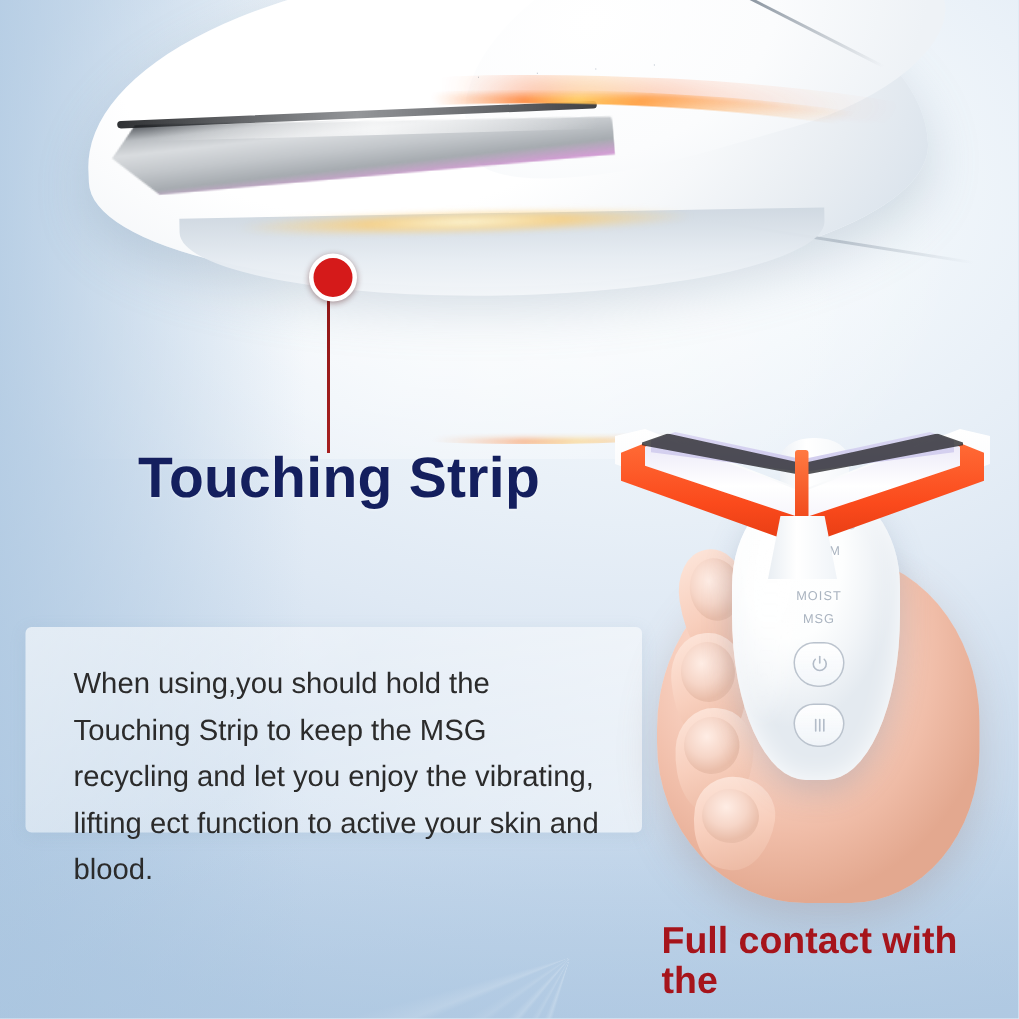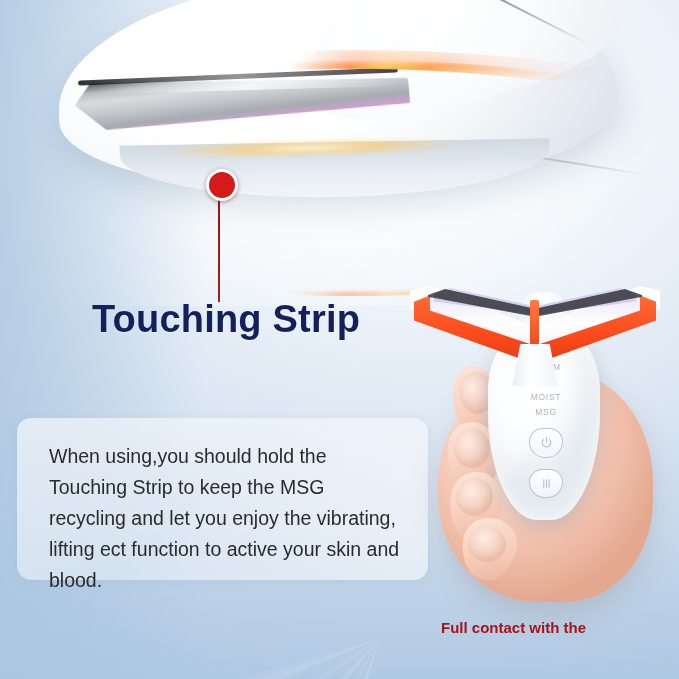--- a/index.html
+++ b/index.html
@@ -160,34 +160,34 @@
   
   .heading{
     position:absolute;left:92px;top:298px;
     font-size:38px;font-weight:bold;color:#141f5e;letter-spacing:.2px;
     text-shadow:0 1px 2px rgba(255,255,255,.5);
     white-space:nowrap;
   }
 
   
   .card{
-    position:absolute;left:17px;top:418px;width:411px;height:162px;
-    border-radius:14px;
+    position:absolute;left:17px;top:418px;width:411px;height:137px;
+    border-radius:4px;
     background:linear-gradient(135deg, rgba(255,255,255,.62) 0%, rgba(255,255,255,.40) 45%, rgba(255,255,255,.58) 100%);
     box-shadow:0 2px 10px rgba(140,165,190,.18);
   }
   .card-text{
     position:absolute;left:32px;top:23px;width:355px;
     font-size:19.5px;line-height:31px;color:#2b2b2b;
   }
 
   
   .caption{
     position:absolute;left:441px;top:614px;
-    font-size:15px;line-height:27px;font-weight:bold;color:#a6141b;
+    font-size:25px;line-height:27px;font-weight:bold;color:#a6141b;
   }
 
   
   .hand-wrap{position:absolute;left:398px;top:288px;width:281px;height:330px;}
   .palm{
     position:absolute;left:40px;top:82px;width:215px;height:232px;
     border-radius:48% 44% 40% 46% / 50% 48% 44% 46%;
     background:
       radial-gradient(68% 72% at 38% 28%, #fde3d7 0%, #f9d2c2 42%, #f0bda8 72%, #e3a88f 100%);
     box-shadow:0 10px 26px rgba(150,120,110,.25);

